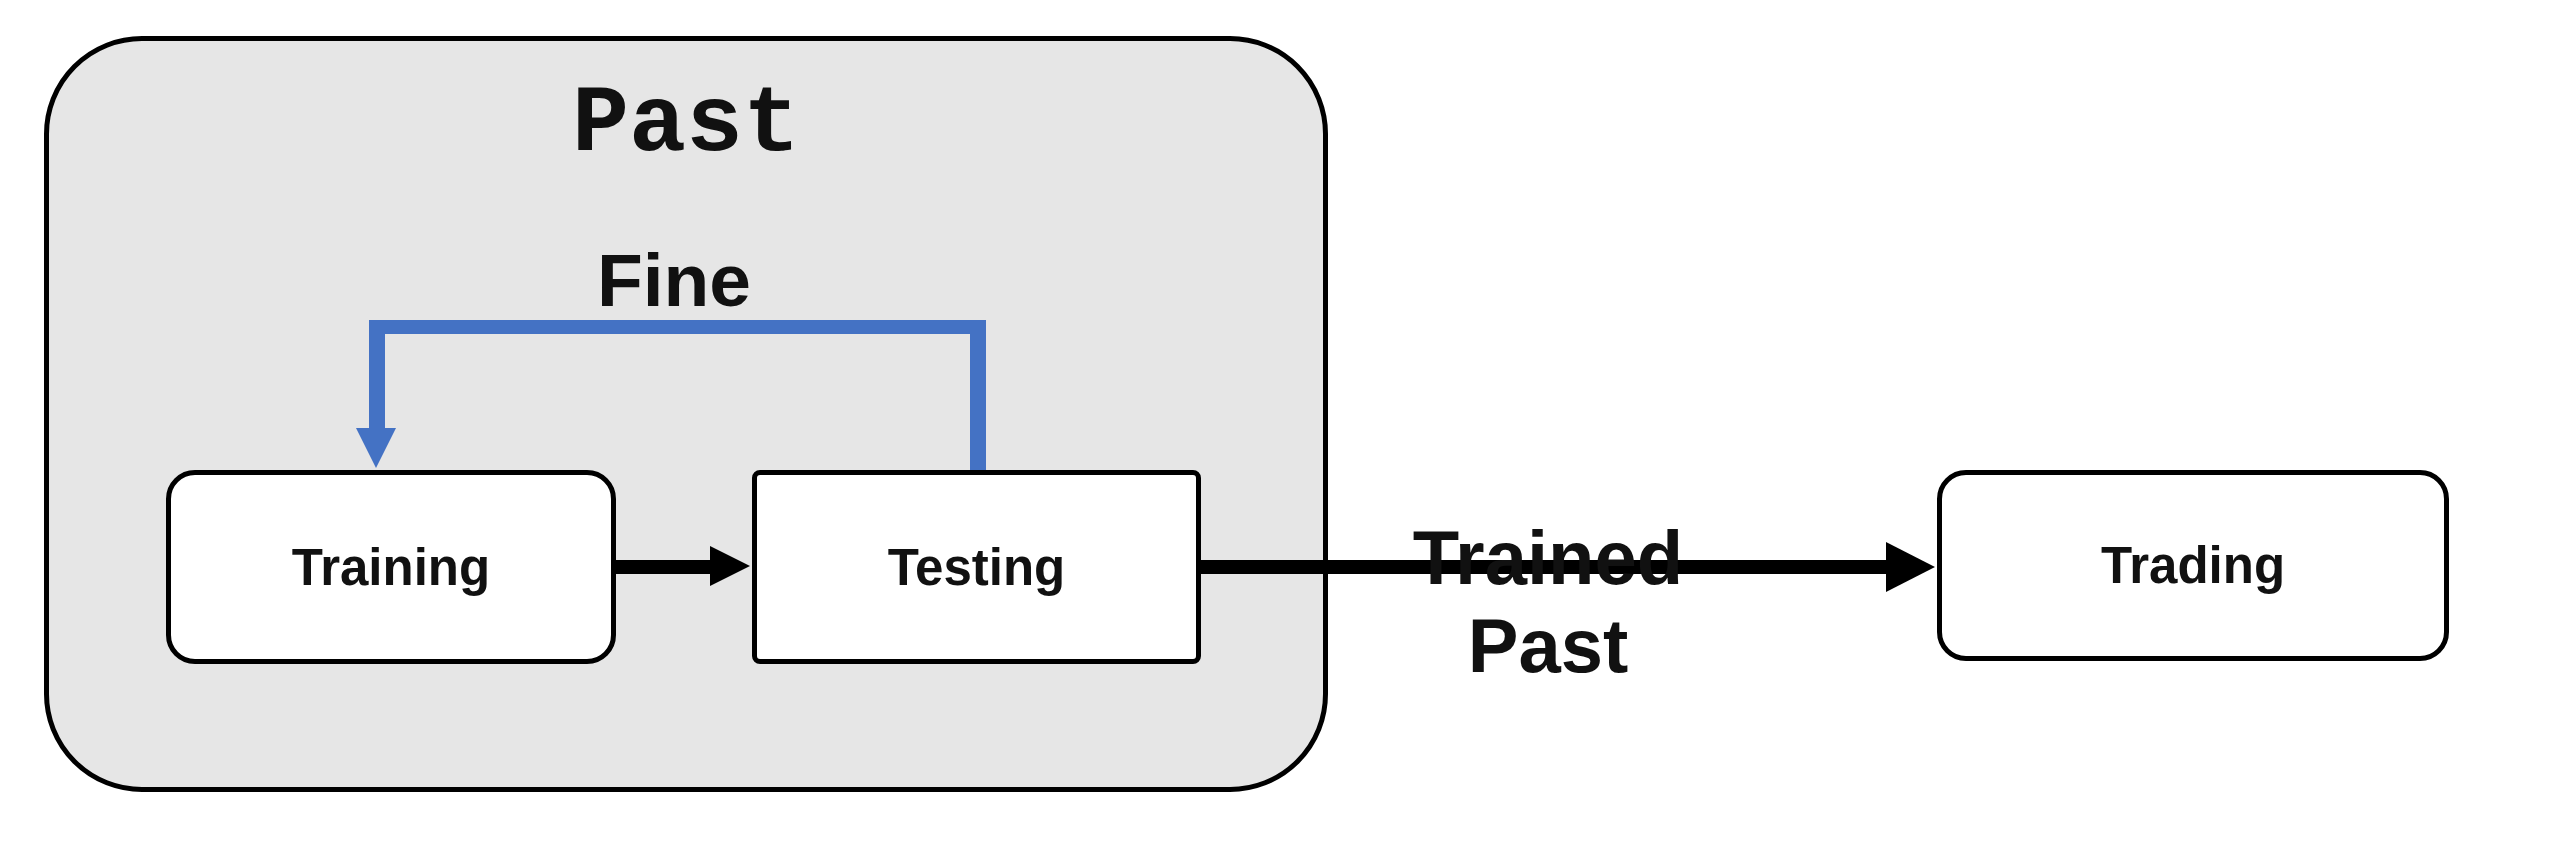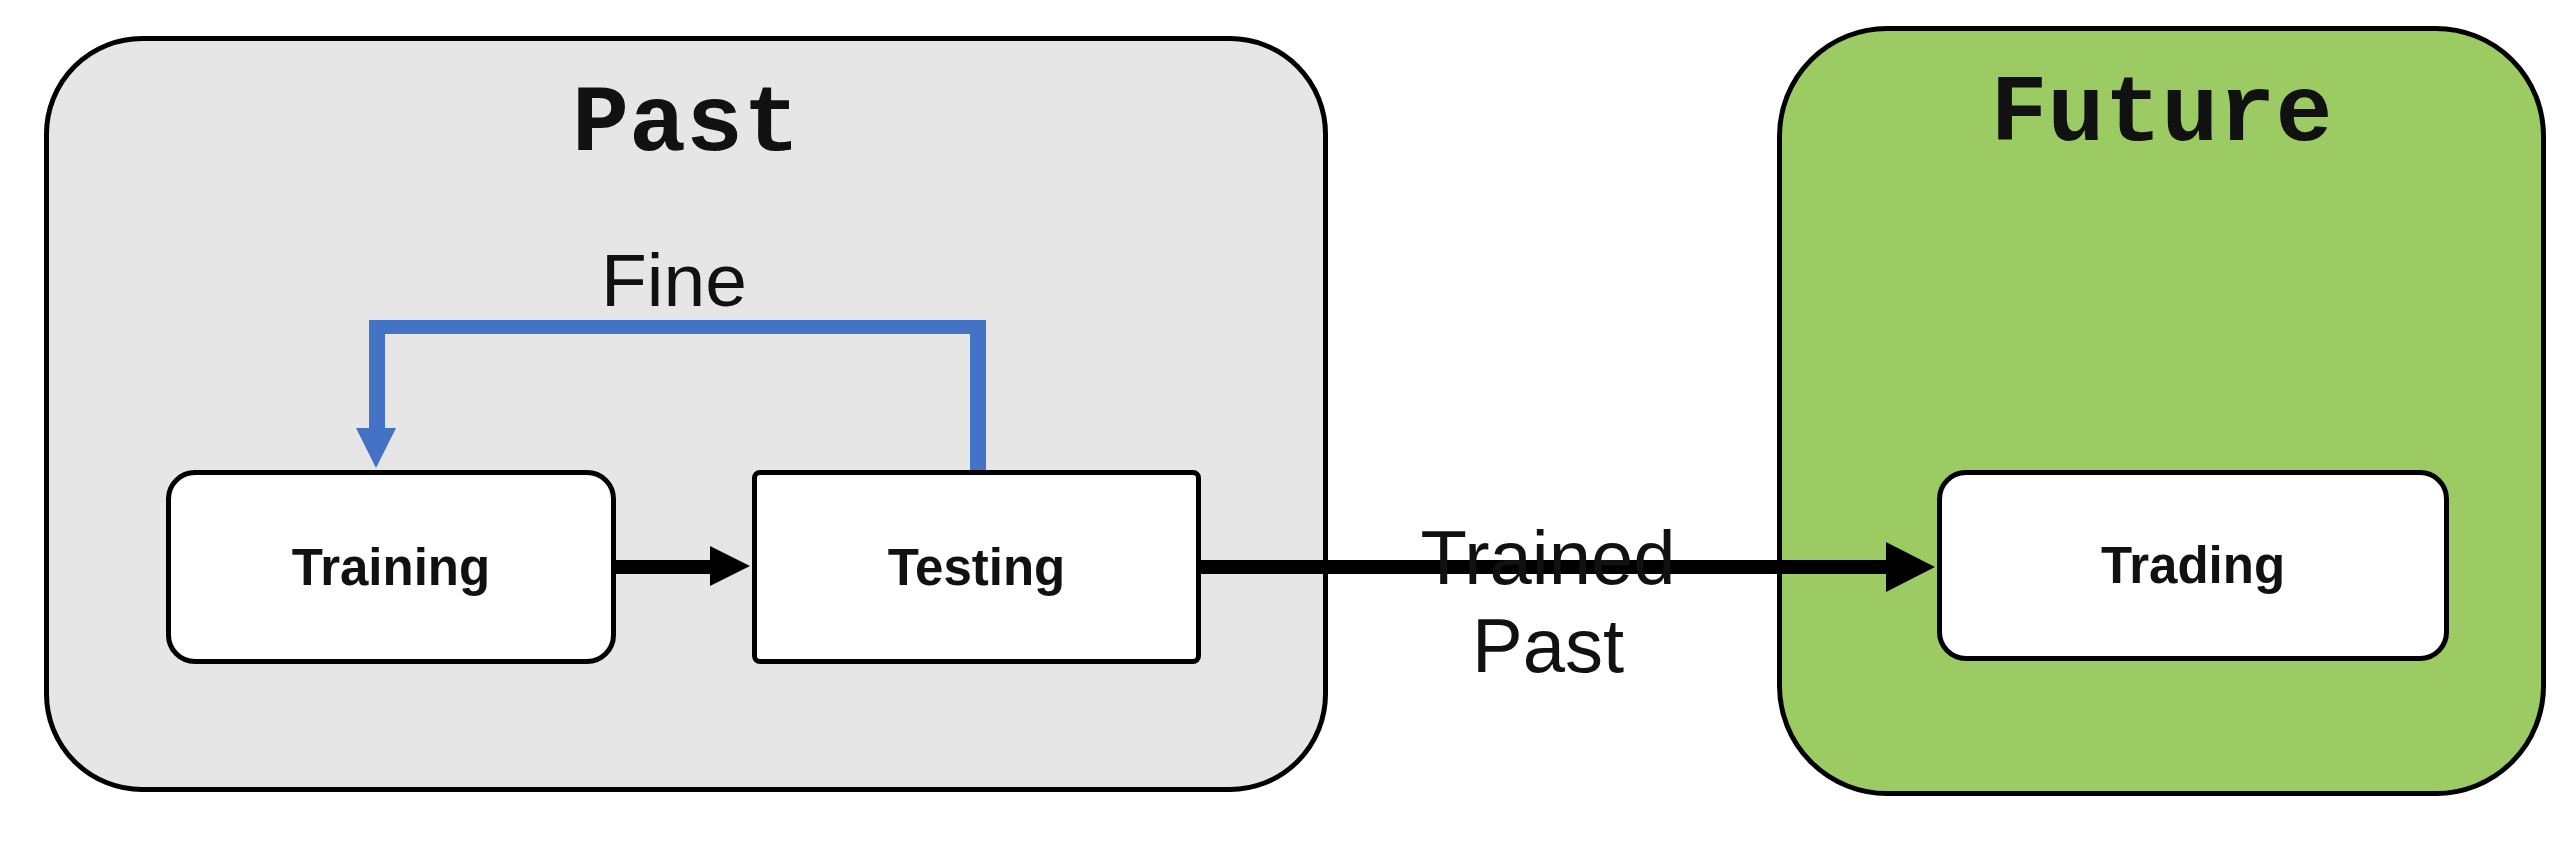--- a/index.html
+++ b/index.html
@@ -104,21 +104,21 @@
     width: 0; height: 0;
     border-left: 20.4px solid transparent;
     border-right: 20.4px solid transparent;
     border-top: 40px solid var(--fine-tuning-arrow, #4472C4);
   }
 
   
   .two-line-label {
     position: absolute;
     text-align: center;
-    font-weight: 400;
+    font-weight: 700;
     width: 510px;
   }
   .fine-tuning-label {
     left: 419px; top: 236px;
     font-size: 75px;
     line-height: 88px;
   }
   .trained-model-label {
     left: 1293px; top: 477px;
     font-size: 76px;
@@ -129,23 +129,20 @@
 </style>
 </head>
 <body>
 
 <div class="canvas">
 
   <div class="container past">
     <div class="container-title">Past</div>
   </div>
 
-  <div class="container future">
-    <div class="container-title">Future</div>
-  </div>
 
   <div class="loop-seg loop-h"></div>
   <div class="loop-seg loop-v-left"></div>
   <div class="loop-seg loop-v-right"></div>
   <div class="loop-head-down"></div>
 
   <div class="two-line-label fine-tuning-label">
     <span>Fine</span>
   </div>
 

